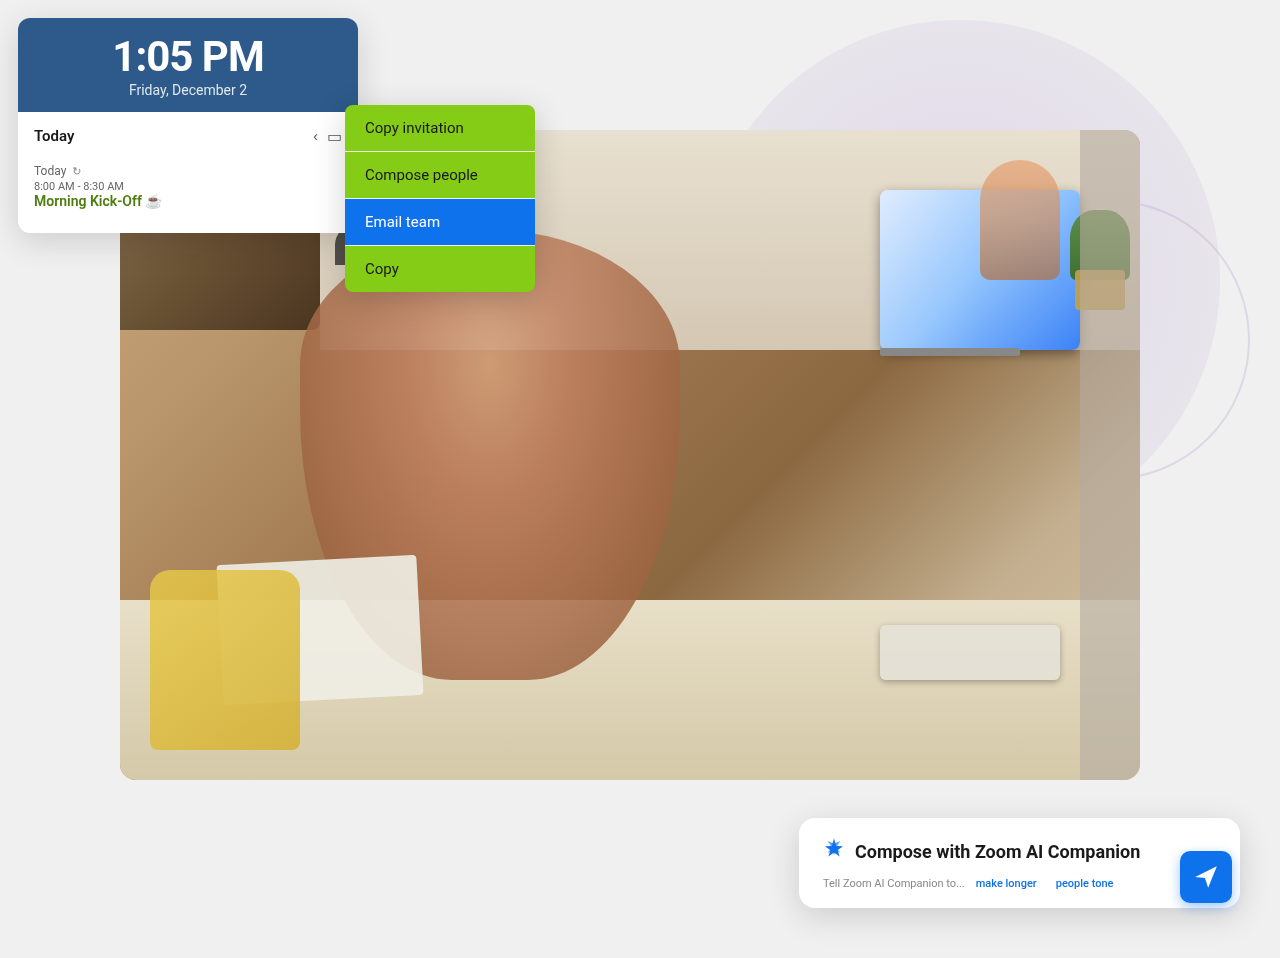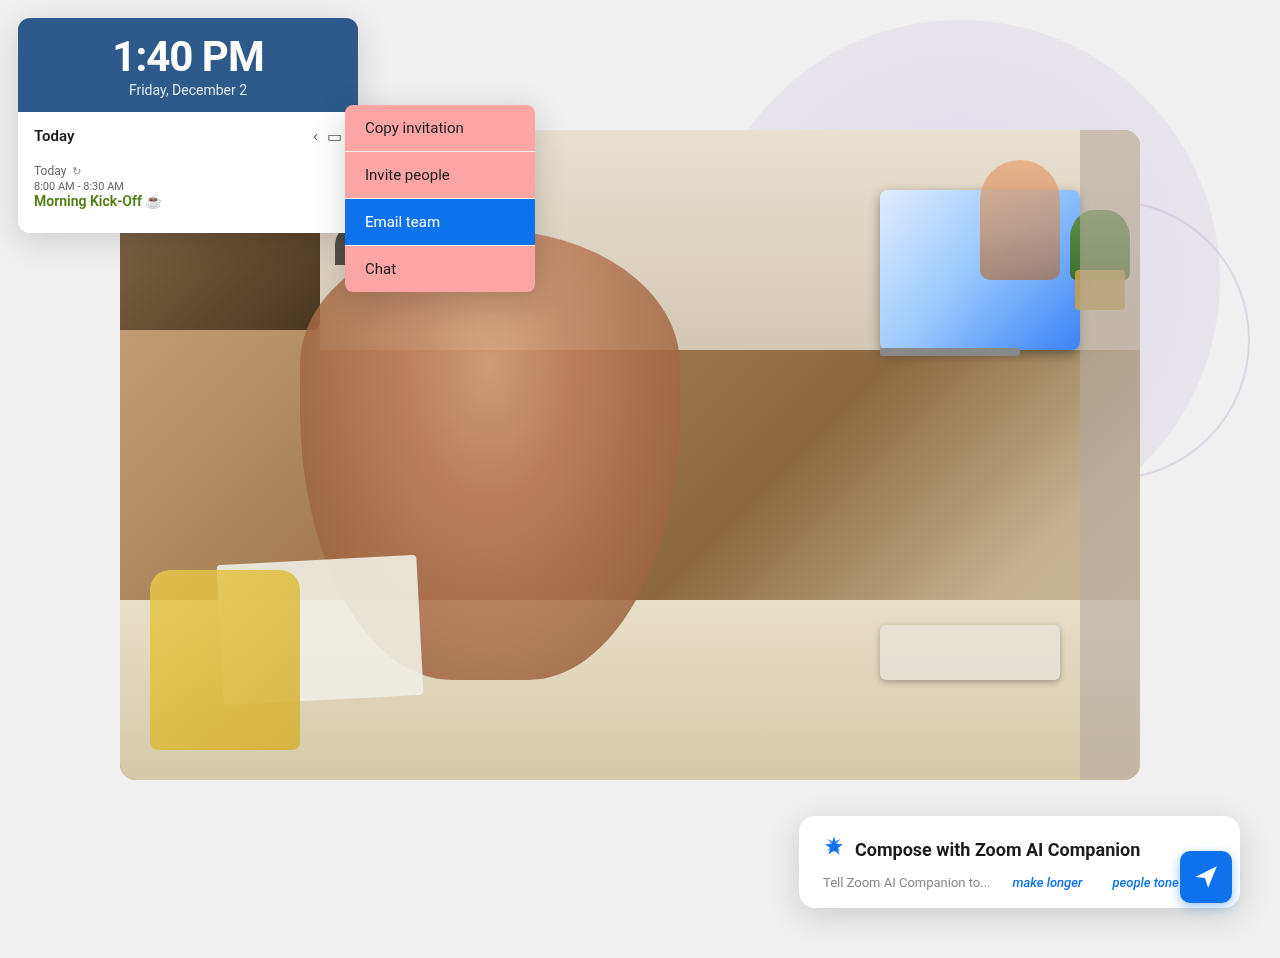--- a/index.html
+++ b/index.html
@@ -149,21 +149,21 @@
       font-weight: 600;
       color: #4d7c0f;
     }
 
     
     .dropdown-menu {
       position: absolute;
       top: 105px;
       left: 345px;
       width: 190px;
-      background: #fca5a5;
+      background: #84cc16;
       border-radius: 8px;
       box-shadow: 0 8px 32px rgba(0,0,0,0.18);
       overflow: hidden;
       z-index: 20;
     }
 
     .menu-item {
       padding: 14px 20px;
       font-size: 15px;
       color: #1a1a1a;
@@ -210,38 +210,37 @@
     .ai-body-text {
       font-size: 15px;
       color: #444;
       line-height: 1.55;
       margin-bottom: 14px;
     }
 
     .ai-footer {
       display: flex;
       align-items: center;
-      gap: 16px;
-      font-size: 13px;
+      gap: 5px;
+      font-size: 11px;
       color: #888;
       flex-wrap: wrap;
     }
 
     .ai-footer-prompt {
       color: #888;
       margin-right: 6px;
     }
 
     .ai-action-link {
       color: #0E72ED;
       text-decoration: none;
       font-weight: 500;
       margin-right: 14px;
       cursor: pointer;
-      font-style: italic;
     }
 
     
     .send-btn {
       position: absolute;
       bottom: 62px;
       right: 48px;
       width: 52px;
       height: 52px;
       background: #0E72ED;
@@ -325,21 +324,21 @@
 
   <div style="position:absolute;bottom:30px;left:30px;width:150px;height:180px;background:linear-gradient(135deg,#e6c84a,#d4b030);border-radius:20px 20px 8px 8px;opacity:0.85;"></div>
 
   <div style="position:absolute;top:0;right:0;width:60px;height:100%;background:rgba(180,170,160,0.6);"></div>
 
   <div style="position:absolute;top:30px;right:80px;width:80px;height:120px;background:linear-gradient(to bottom,#e8a070,#d09060,#b07040);border-radius:40px 40px 10px 10px;opacity:0.7;"></div>
 </div>
 
 <div class="calendar-widget">
   <div class="calendar-header">
-    <div class="calendar-time">1:40 PM</div>
+    <div class="calendar-time">1:05 PM</div>
     <div class="calendar-date">Friday, December 2</div>
   </div>
   <div class="calendar-body">
     <div class="calendar-nav">
       <span class="calendar-today-label">Today</span>
       <div class="nav-buttons">
         <button class="nav-btn">‹</button>
         <button class="calendar-icon-btn">▭</button>
       </div>
     </div>
@@ -350,25 +349,25 @@
       </div>
       <div class="event-time">8:00 AM - 8:30 AM</div>
       <div class="event-title">Morning Kick-Off ☕</div>
     </div>
   </div>
 </div>
 
 <div class="dropdown-menu">
   <div class="menu-item">Copy invitation</div>
   <div class="menu-divider"></div>
-  <div class="menu-item">Invite people</div>
+  <div class="menu-item">Compose people</div>
   <div class="menu-divider"></div>
   <div class="menu-item active">Email team</div>
   <div class="menu-divider"></div>
-  <div class="menu-item">Chat</div>
+  <div class="menu-item">Copy</div>
 </div>
 
 <div class="ai-card">
   <div class="ai-card-header">
     <span class="ai-star-icon">
       <svg width="22" height="22" viewBox="0 0 22 22" fill="none" xmlns="http://www.w3.org/2000/svg">
         <path d="M11 2L13.2 8.2L20 8.2L14.5 12.2L16.7 18.4L11 14.4L5.3 18.4L7.5 12.2L2 8.2L8.8 8.2L11 2Z" fill="#0E72ED"></path>
         <path d="M11 0L12.5 5L17.5 3L14 7.5L19 9L14 10.5L17.5 15L12.5 12.5L11 17.5L9.5 12.5L4.5 15L8 10.5L3 9L8 7.5L4.5 3L9.5 5L11 0Z" fill="#0E72ED" opacity="0.7"></path>
       </svg>
     </span>

